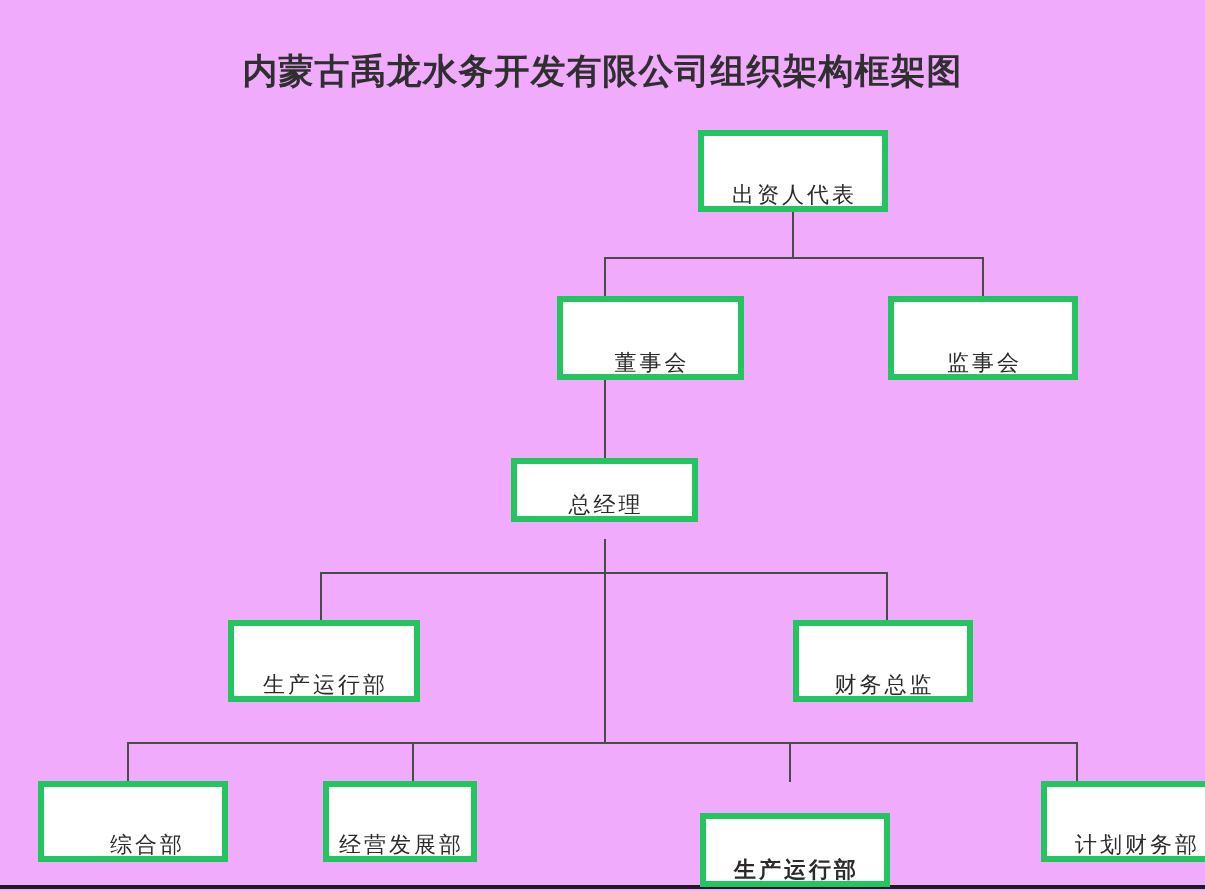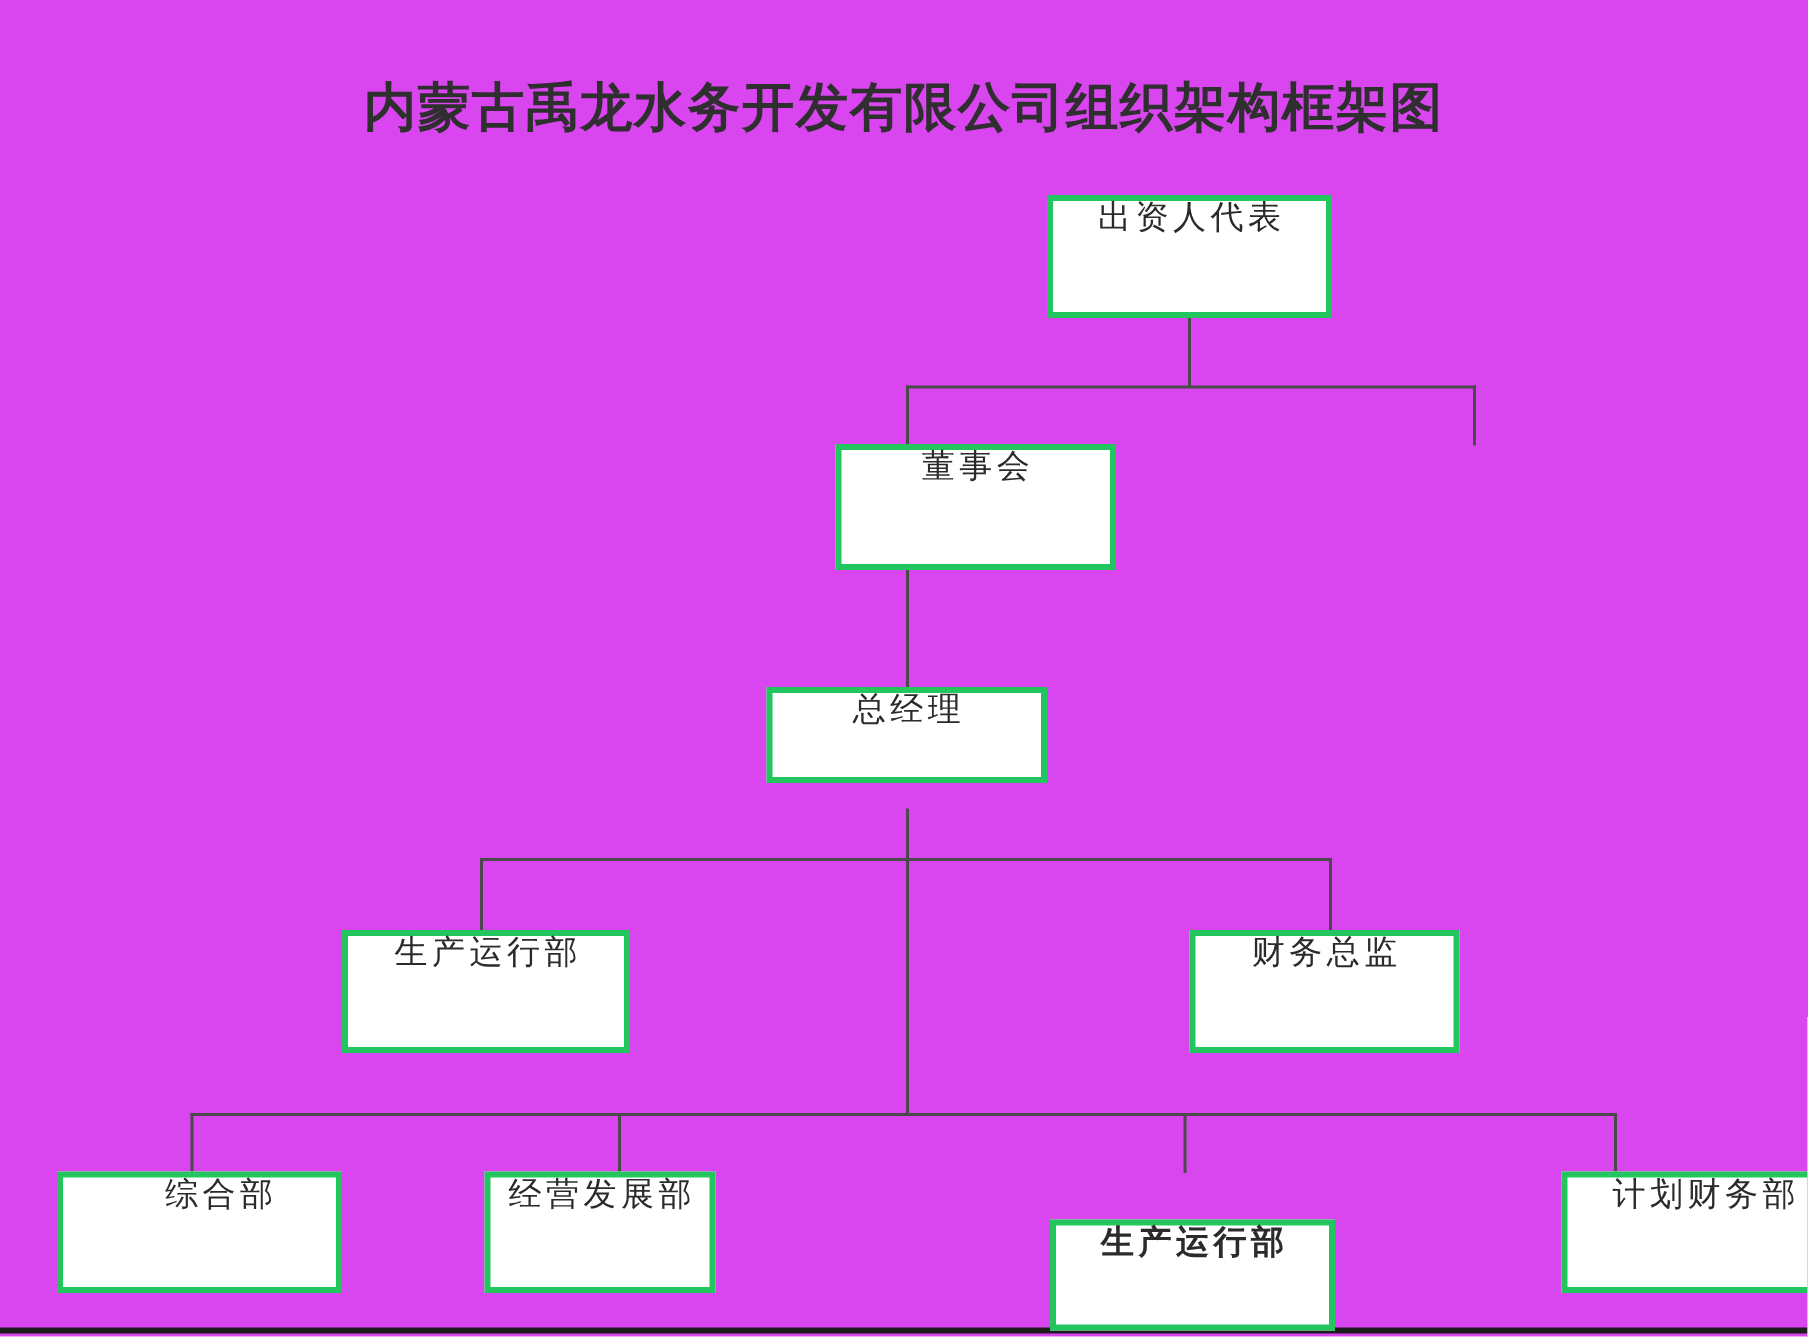--- a/index.html
+++ b/index.html
@@ -9,21 +9,21 @@
     background: #ffffff;
   }
   body {
     font-family: "Liberation Serif", "DejaVu Serif", serif;
     color: #2b2b2b;
   }
   #page {
     position: relative;
     width: 1205px;
     height: 891px;
-    background: #d946ef;
+    background: #f0abfc;
     overflow: hidden;
   }
 
   
   #chart-title {
     position: absolute;
     left: 0;
     top: 48px;
     width: 1205px;
     text-align: center;
@@ -33,23 +33,23 @@
     letter-spacing: 1px;
     color: #2f2f2f;
     white-space: nowrap;
   }
 
   
   .node {
     position: absolute;
     box-sizing: border-box;
     background: #ffffff;
-    border: 4px solid #22c55e;
+    border: 6px solid #22c55e;
     display: flex;
-    align-items: flex-start;
+    align-items: flex-end;
     justify-content: center;
     z-index: 3;
   }
   .node .node-label {
     font-family: "Liberation Serif", "DejaVu Serif", serif;
     font-size: 22px;
     color: #2b2b2b;
     letter-spacing: 3px;
     text-indent: 3px;
     white-space: nowrap;
@@ -106,20 +106,23 @@
   <div class="conn v" style="left:1076px; top:742px; height:40px;"></div>
 
   <div class="node" style="left:698px; top:130px; width:190px; height:82px;">
     <span class="node-label">出资人代表</span>
   </div>
 
   <div class="node" style="left:511px; top:296px; width:187px; height:84px;margin-left:46px;">
     <span class="node-label">董事会</span>
   </div>
 
+  <div class="node" style="left:888px; top:296px; width:190px; height:84px;">
+    <span class="node-label">监事会</span>
+  </div>
 
   <div class="node" style="left:511px; top:458px; width:187px; height:64px;">
     <span class="node-label">总经理</span>
   </div>
 
   <div class="node" style="left:228px; top:620px; width:192px; height:82px;">
     <span class="node-label">生产运行部</span>
   </div>
 
   <div class="node" style="left:793px; top:620px; width:180px; height:82px;">

